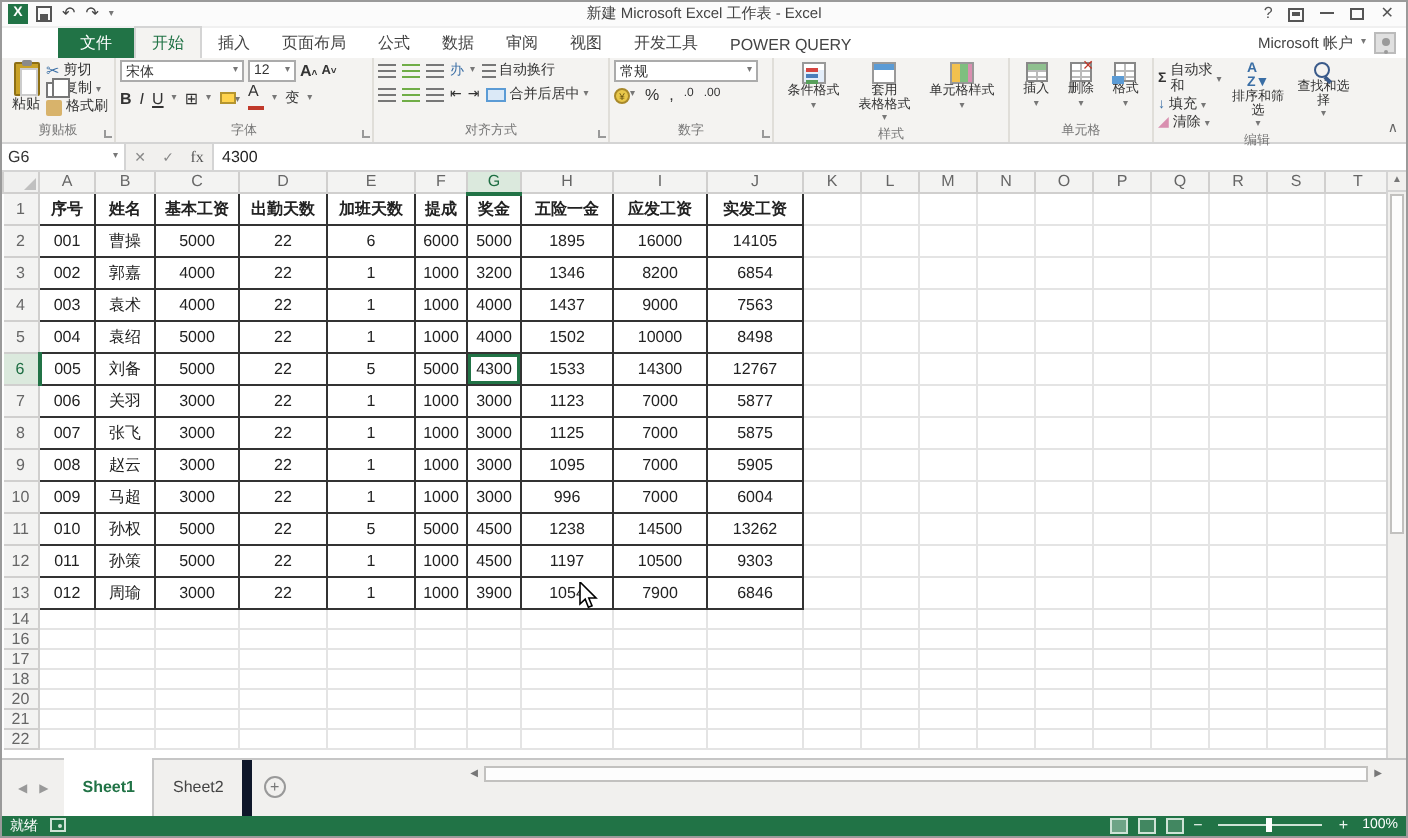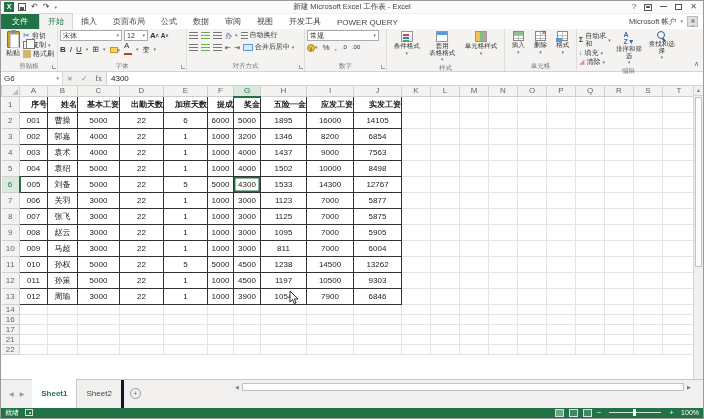--- a/index.html
+++ b/index.html
@@ -16,21 +16,21 @@
   .saveicon::after { content:""; position:absolute; left:1px; bottom:0; width:4px; height:3px; background:#555; }
   .title-text { position:absolute; left:0; right:0; text-align:center; color:#444; font-size:7.5px; pointer-events:none; }
   .wincontrols { margin-left:auto; display:flex; align-items:center; gap:8px; padding-right:6px; color:#555; z-index:2; }
   .wc { font-size:8px; line-height:10px; }
   .wc-min { width:7px; height:1px; background:#555; display:inline-block; margin-bottom:1px; }
   .wc-max { width:7px; height:6px; border:1px solid #555; display:inline-block; }
   .wc-ribopt { width:8px; height:7px; border:1px solid #555; display:inline-block; position:relative; }
   .wc-ribopt::after { content:""; position:absolute; top:1px; left:1px; right:1px; height:2px; background:#555; }
 
   
-  .tabrow { height:15px; background:#fff; display:flex; align-items:flex-end; position:relative; }
+  .tabrow { height:15px; background:#fff; display:flex; align-items:flex-end; position:relative;padding-left:28px; }
   .tab { font-size:8px; padding:2px 8px 2px 8px; color:#444; cursor:default; }
   .tab.file { background:#217346; color:#fff; padding:2px 11px; }
   .tab.active { color:#217346; background:#f4f3f1; border:1px solid #d4d4d4; border-bottom:none; }
   .account { position:absolute; right:5px; bottom:2px; display:flex; align-items:center; gap:4px; font-size:7.5px; color:#444; }
   .avatar { width:11px; height:11px; background:#e0e0e0; border:1px solid #bbb; position:relative; }
   .avatar::after { content:""; position:absolute; left:2.5px; top:1.5px; width:4px; height:4px; border-radius:50%; background:#9a9a9a; box-shadow:0 5px 0 -1px #9a9a9a; }
 
   
   .ribbon { height:43px; background:#f4f3f1; border-bottom:1px solid #d4d4d4; display:flex; position:relative; font-size:7px; color:#333; }
   .rgroup { display:flex; flex-direction:column; border-right:1px solid #e0ded9; padding:1px 2px 0 2px; position:relative; }
@@ -106,34 +106,34 @@
   table.grid { border-collapse:collapse; table-layout:fixed; width:694px; }
   table.grid td { overflow:hidden; white-space:nowrap; font-size:8px; text-align:center; vertical-align:middle; padding:0; }
   td.ch { background:#f3f3f2; border:1px solid #d0cfce; border-top:none; color:#666; font-size:7px; height:11px; }
   td.corner { background:#f0f0ef; position:relative; }
   td.corner::after { content:""; position:absolute; right:1px; bottom:1px; border-left:6px solid transparent; border-bottom:6px solid #c0c0c0; }
   td.rh { background:#f3f3f2; border:1px solid #d0cfce; border-left:none; color:#666; font-size:6.5px; }
   td.ch.hl { background:#dbe9dd; color:#1e6e43; border-bottom:2px solid #217346; }
   td.rh.hl { background:#dbe9dd; color:#1e6e43; border-right:2px solid #217346; }
   td.c { border:1px solid #e4e4e4; color:#222; }
   td.t { border:1px solid #333; }
-  td.t.hdr { font-weight:bold;text-align:right; }
+  td.t.hdr { font-weight:bold; }
   td.sel { box-shadow:inset 0 0 0 1.5px #217346; }
   tr.r16 { height:16px; } tr.r9 { height:9px;margin-top:19px; } tr.rh11 { height:11px; }
 
   .vscroll { position:absolute; top:0; right:0; width:10px; height:309px; background:#f1f0ee; border-left:1px solid #d4d4d4; }
   .vs-up { height:10px; border-bottom:1px solid #d4d4d4; text-align:center; font-size:5px; color:#777; line-height:9px; }
   .vs-thumb { margin:1px 1px; height:170px; background:#fdfdfd; border:1px solid #c2c1bf; }
 
   .cursor { position:absolute; left:288px; top:205px; z-index:20; }
 
   
   .sheetrow { height:30px; background:#f1f0ee; border-top:1px solid #c6c6c6; display:flex; align-items:stretch; font-size:8px; position:relative; }
   .navarrows { display:flex; align-items:center; gap:6px; padding:0 8px; color:#999; font-size:6px; }
-  .stab { padding:0 9px; display:flex; align-items:center; color:#444; border-right:3px solid #0f172a; }
+  .stab { padding:0 9px; display:flex; align-items:center; color:#444; border-right:5px solid #0f172a; }
   .stab.active { background:#fff; color:#217346; font-weight:bold; border-right:1px solid #c6c6c6; margin-top:-1px; }
   .newsheet { width:11px; height:11px; border-radius:50%; border:1px solid #999; color:#777; font-size:8px; line-height:9px; text-align:center; align-self:center; margin-left:6px; }
   .hscroll { position:absolute; right:10px; top:2px; width:460px; height:9px; background:#f1f0ee; display:flex; align-items:center; }
   .hs-btn { width:8px; font-size:5px; color:#777; text-align:center; }
   .hs-thumb { flex:1; height:8px; background:#fdfdfd; border:1px solid #c2c1bf; margin:0 1px; }
 
   
   .statusbar { height:11px; background:#217346; color:#fff; display:flex; align-items:center; font-size:7px; padding:0 4px; }
   .macroicon { width:8px; height:7px; border:1px solid #cfe3d6; margin-left:6px; position:relative; }
   .macroicon::after { content:""; position:absolute; left:2.5px; top:1.5px; width:2px; height:2px; background:#cfe3d6; border-radius:50%; }
@@ -628,21 +628,21 @@
           </tr>
           <tr class="r16">
             <td class="rh">10</td>
             <td class="t">009</td>
             <td class="t">马超</td>
             <td class="t">3000</td>
             <td class="t">22</td>
             <td class="t">1</td>
             <td class="t">1000</td>
             <td class="t">3000</td>
-            <td class="t">811</td>
+            <td class="t">996</td>
             <td class="t">7000</td>
             <td class="t">6004</td>
             <td class="c"></td>
             <td class="c"></td>
             <td class="c"></td>
             <td class="c"></td>
             <td class="c"></td>
             <td class="c"></td>
             <td class="c"></td>
             <td class="c"></td>
@@ -759,20 +759,66 @@
             <td class="c"></td>
             <td class="c"></td>
             <td class="c"></td>
             <td class="c"></td>
             <td class="c"></td>
             <td class="c"></td>
             <td class="c"></td>
           </tr>
           <tr class="r9">
             <td class="rh">17</td>
+            <td class="c"></td>
+            <td class="c"></td>
+            <td class="c"></td>
+            <td class="c"></td>
+            <td class="c"></td>
+            <td class="c"></td>
+            <td class="c"></td>
+            <td class="c"></td>
+            <td class="c"></td>
+            <td class="c"></td>
+            <td class="c"></td>
+            <td class="c"></td>
+            <td class="c"></td>
+            <td class="c"></td>
+            <td class="c"></td>
+            <td class="c"></td>
+            <td class="c"></td>
+            <td class="c"></td>
+            <td class="c"></td>
+            <td class="c"></td>
+          </tr>
+          <tr class="r9">
+            <td class="rh">18</td>
+            <td class="c"></td>
+            <td class="c"></td>
+            <td class="c"></td>
+            <td class="c"></td>
+            <td class="c"></td>
+            <td class="c"></td>
+            <td class="c"></td>
+            <td class="c"></td>
+            <td class="c"></td>
+            <td class="c"></td>
+            <td class="c"></td>
+            <td class="c"></td>
+            <td class="c"></td>
+            <td class="c"></td>
+            <td class="c"></td>
+            <td class="c"></td>
+            <td class="c"></td>
+            <td class="c"></td>
+            <td class="c"></td>
+            <td class="c"></td>
+          </tr>
+          <tr class="r9">
+            <td class="rh">20</td>
             <td class="c"></td>
             <td class="c"></td>
             <td class="c"></td>
             <td class="c"></td>
             <td class="c"></td>
             <td class="c"></td>
             <td class="c"></td>
             <td class="c"></td>
             <td class="c"></td>
             <td class="c"></td>

